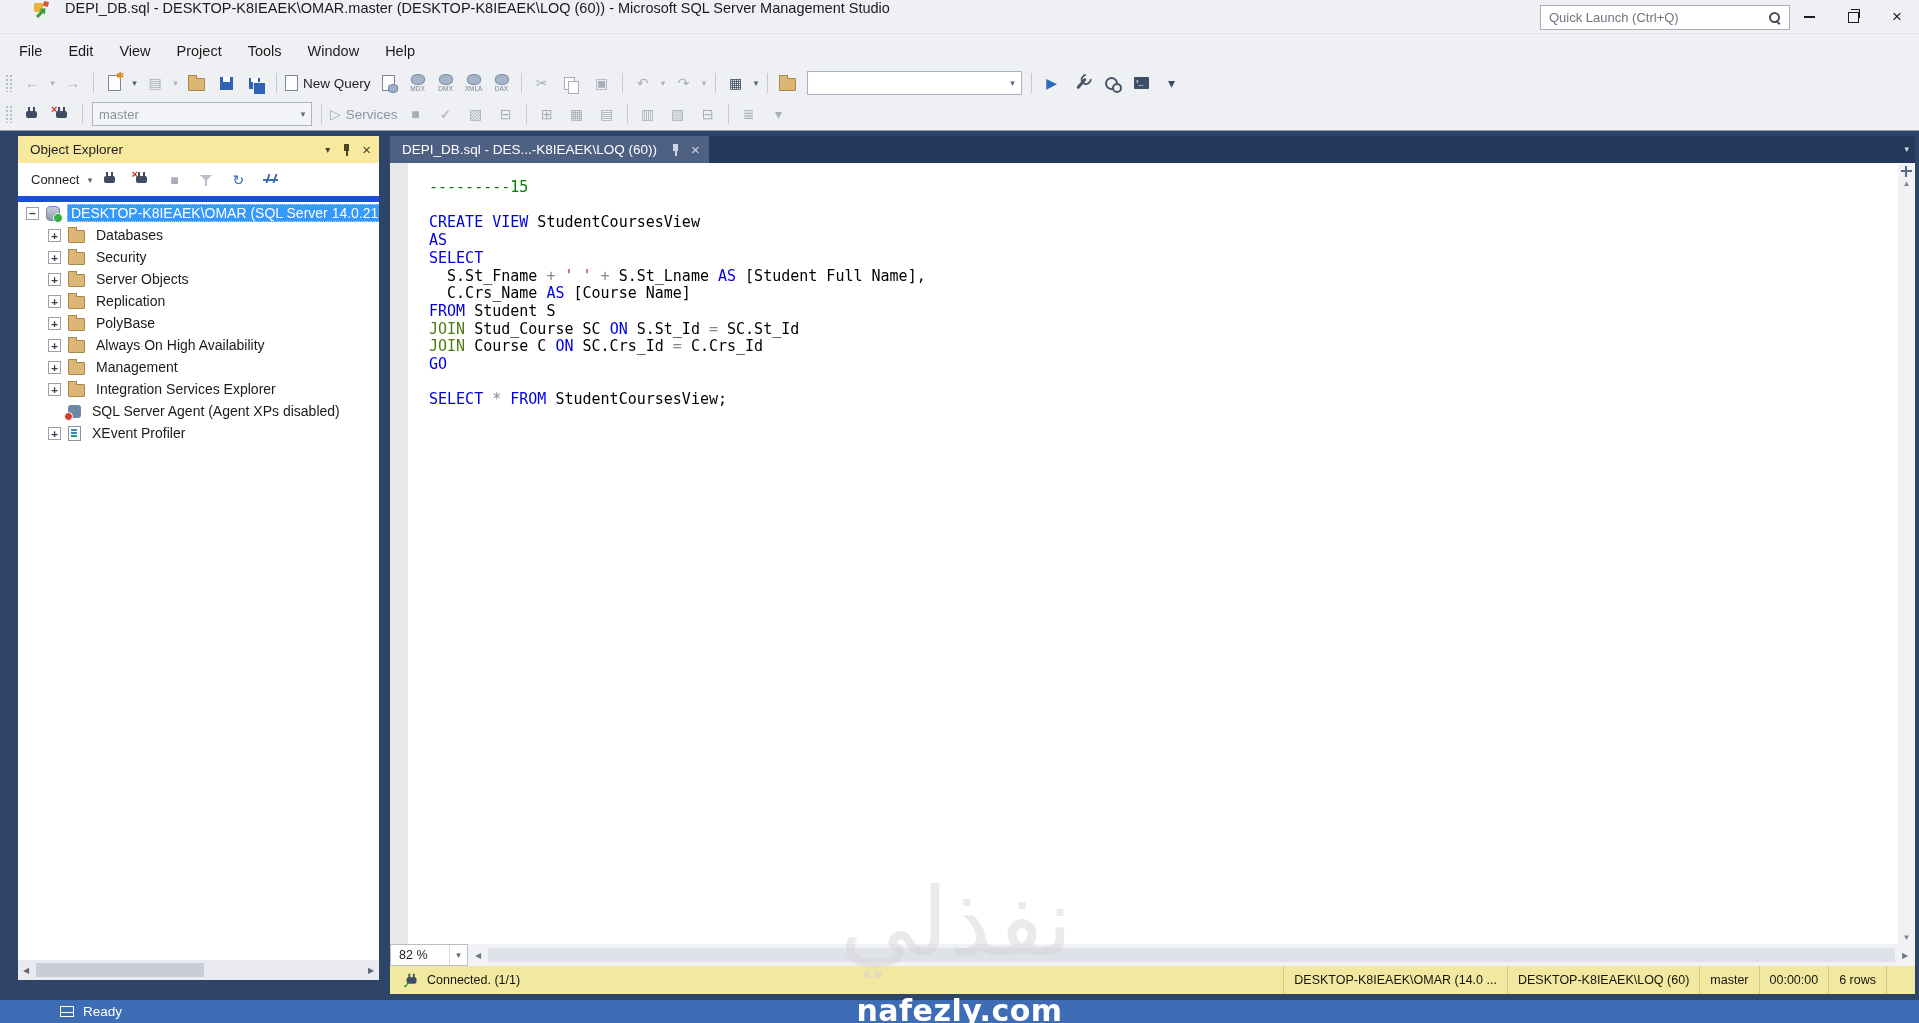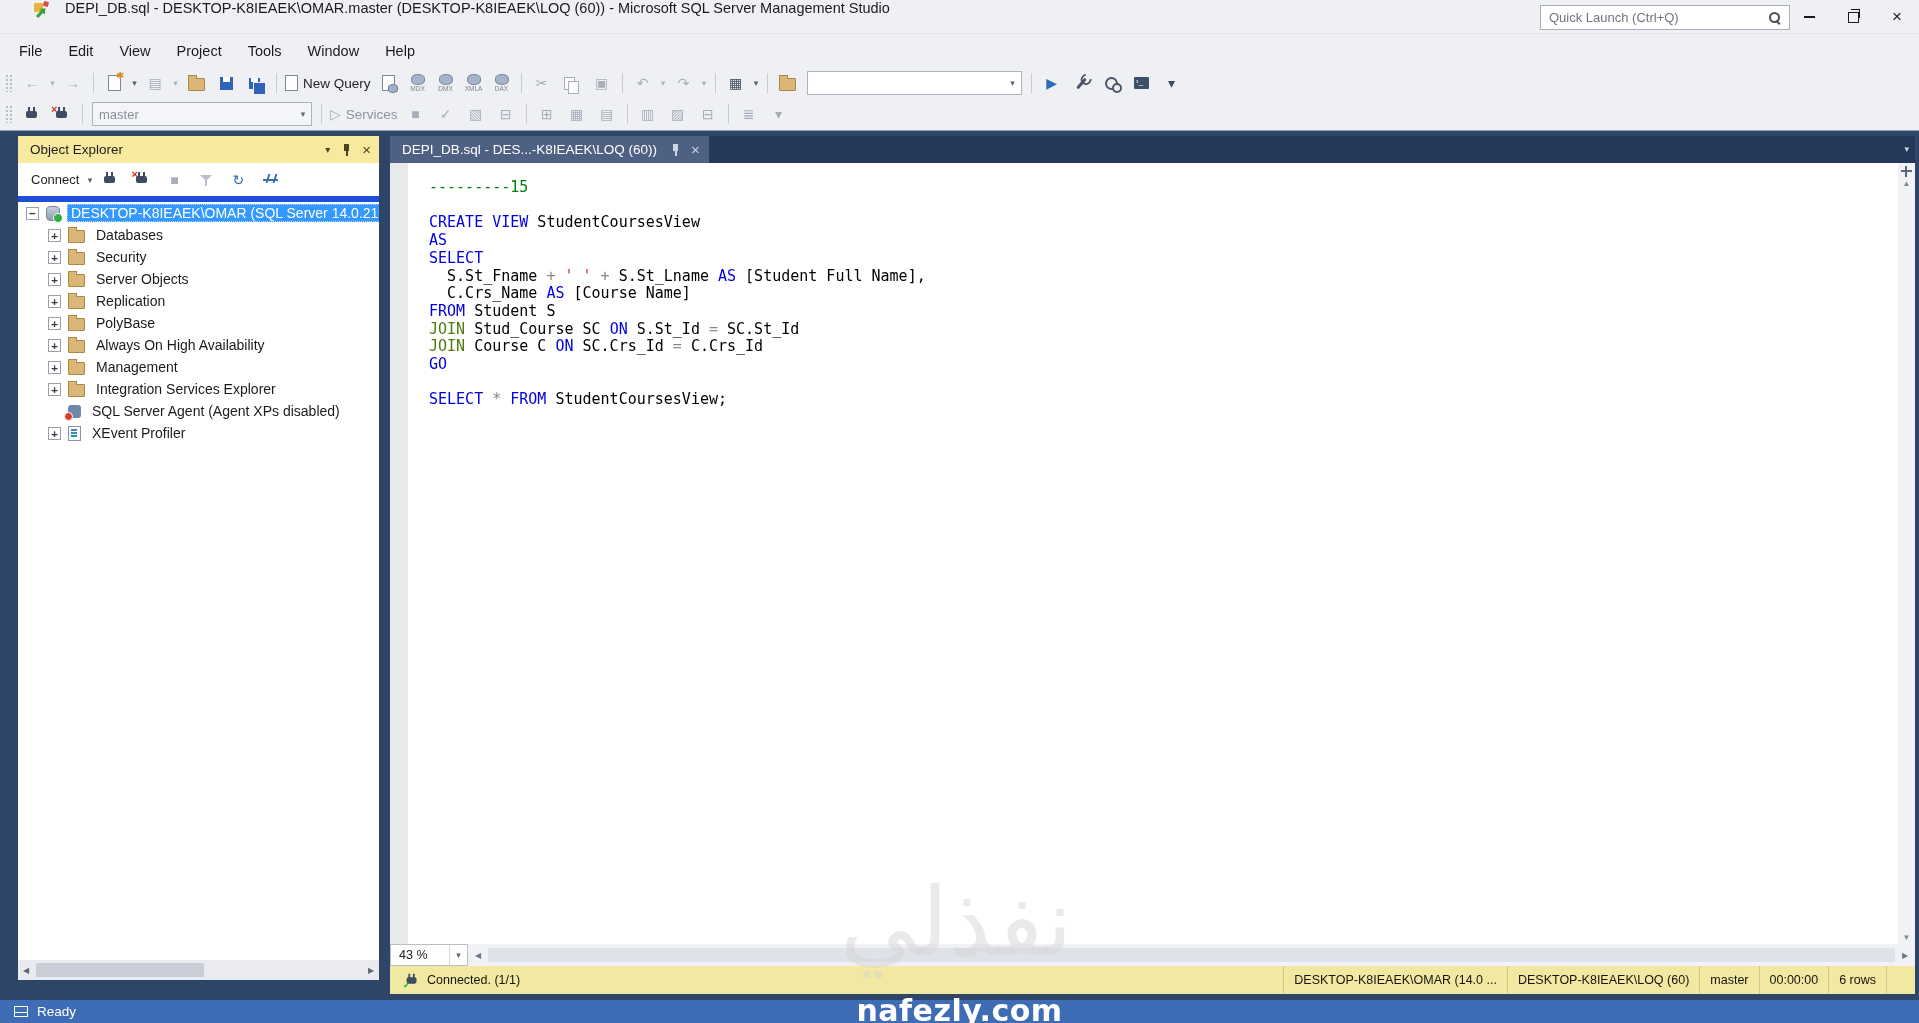--- a/index.html
+++ b/index.html
@@ -145,21 +145,21 @@
   .conn-wrap{display:flex;align-items:center;margin-left:16px;}
   .conn-icon{width:12px;height:15px;position:relative;margin-right:9px;transform:scale(.9);}
   .conn-icon::before{content:"";position:absolute;top:0;left:2px;width:2px;height:5px;background:#3d4c63;box-shadow:5px 0 0 #3d4c63;}
   .conn-icon::after{content:"";position:absolute;top:4px;left:0;width:11px;height:7px;background:#3d4c63;border-radius:2px;}
   .conn-ok{position:absolute;left:-4px;bottom:-3px;color:#1f9d28;font-size:10px;font-weight:bold;z-index:2;}
   .segs{margin-left:auto;display:flex;height:100%;align-items:stretch;margin-right:28px;}
   .seg{padding:0 10px;border-left:1px solid #d6c97f;display:flex;align-items:center;white-space:nowrap;}
   .seg:last-child{border-right:1px solid #d6c97f;}
 
   
-  .readybar{position:absolute;left:0;right:0;bottom:0;height:23px;background:#3e6db5;display:flex;align-items:center;color:#fff;font-size:13.5px;}
+  .readybar{position:absolute;left:0;right:0;bottom:0;height:23px;background:#3e6db5;display:flex;align-items:center;color:#fff;font-size:13.5px;padding-left:46px;}
   .ready-icon{width:14px;height:11px;border:1px solid #fff;margin:0 9px 0 14px;box-sizing:border-box;background:linear-gradient(transparent 5px,#fff 5px 6px,transparent 6px);flex:none;}
 
   
   .wm-ar{position:absolute;left:840px;top:872px;font-size:95px;line-height:100px;color:rgba(212,212,212,.48);z-index:40;font-family:"DejaVu Sans",sans-serif;pointer-events:none;}
   .wm-en{position:absolute;left:0;right:0;bottom:-5px;text-align:center;font-size:30px;font-weight:700;color:#fff;z-index:41;letter-spacing:.5px;pointer-events:none;font-family:"DejaVu Sans",sans-serif;}
 </style>
 </head>
 <body>
 
 <div class="win">
@@ -475,21 +475,21 @@
         <div class="ed-margin"></div>
         <div class="code"><div class="code-line"><span class="tk-c">---------15</span></div><div class="code-line">&nbsp;</div><div class="code-line"><span class="tk-k">CREATE VIEW</span><span class="tk-p"> StudentCoursesView</span></div><div class="code-line"><span class="tk-k">AS</span></div><div class="code-line"><span class="tk-k">SELECT</span></div><div class="code-line"><span class="tk-p">  S.St_Fname </span><span class="tk-o">+</span><span class="tk-p"> </span><span class="tk-s">' '</span><span class="tk-p"> </span><span class="tk-o">+</span><span class="tk-p"> S.St_Lname </span><span class="tk-k">AS</span><span class="tk-p"> [Student Full Name],</span></div><div class="code-line"><span class="tk-p">  C.Crs_Name </span><span class="tk-k">AS</span><span class="tk-p"> [Course Name]</span></div><div class="code-line"><span class="tk-k">FROM</span><span class="tk-p"> Student S</span></div><div class="code-line"><span class="tk-g">JOIN</span><span class="tk-p"> Stud_Course SC </span><span class="tk-k">ON</span><span class="tk-p"> S.St_Id </span><span class="tk-o">=</span><span class="tk-p"> SC.St_Id</span></div><div class="code-line"><span class="tk-g">JOIN</span><span class="tk-p"> Course C </span><span class="tk-k">ON</span><span class="tk-p"> SC.Crs_Id </span><span class="tk-o">=</span><span class="tk-p"> C.Crs_Id</span></div><div class="code-line"><span class="tk-k">GO</span></div><div class="code-line">&nbsp;</div><div class="code-line"><span class="tk-k">SELECT</span><span class="tk-p"> </span><span class="tk-o">*</span><span class="tk-p"> </span><span class="tk-k">FROM</span><span class="tk-p"> StudentCoursesView;</span></div></div>
         <div class="vscroll">
           <span class="vs-split"></span>
           <span class="vs-up">▲</span>
           <span class="vs-down">▼</span>
         </div>
       </div>
       <div class="ed-bottom">
         <div class="zoom-combo">
-          <span class="zoom-val">43 %</span>
+          <span class="zoom-val">82 %</span>
           <span class="zoom-dd">▾</span>
         </div>
         <div class="hscroll">
           <span class="h-left">◀</span>
           <span class="h-thumb"></span>
           <span class="h-right">▶</span>
         </div>
       </div>
       <div class="docstatus">
         <span class="conn-wrap">

